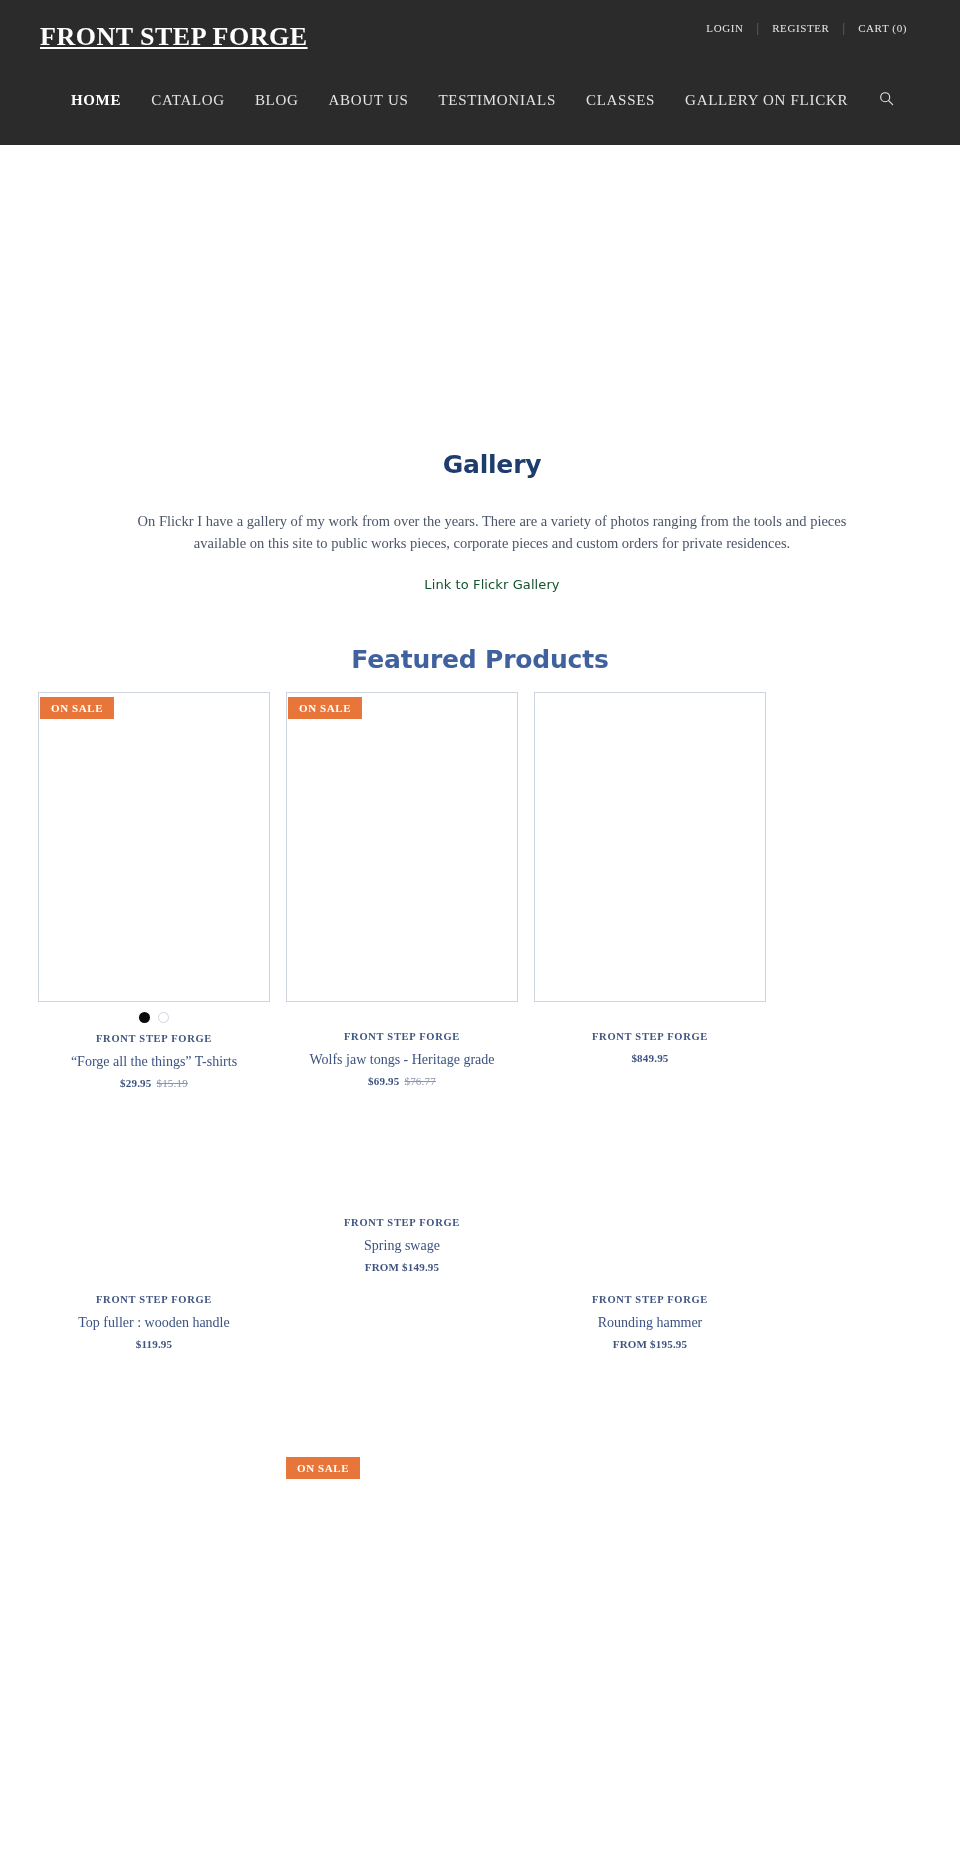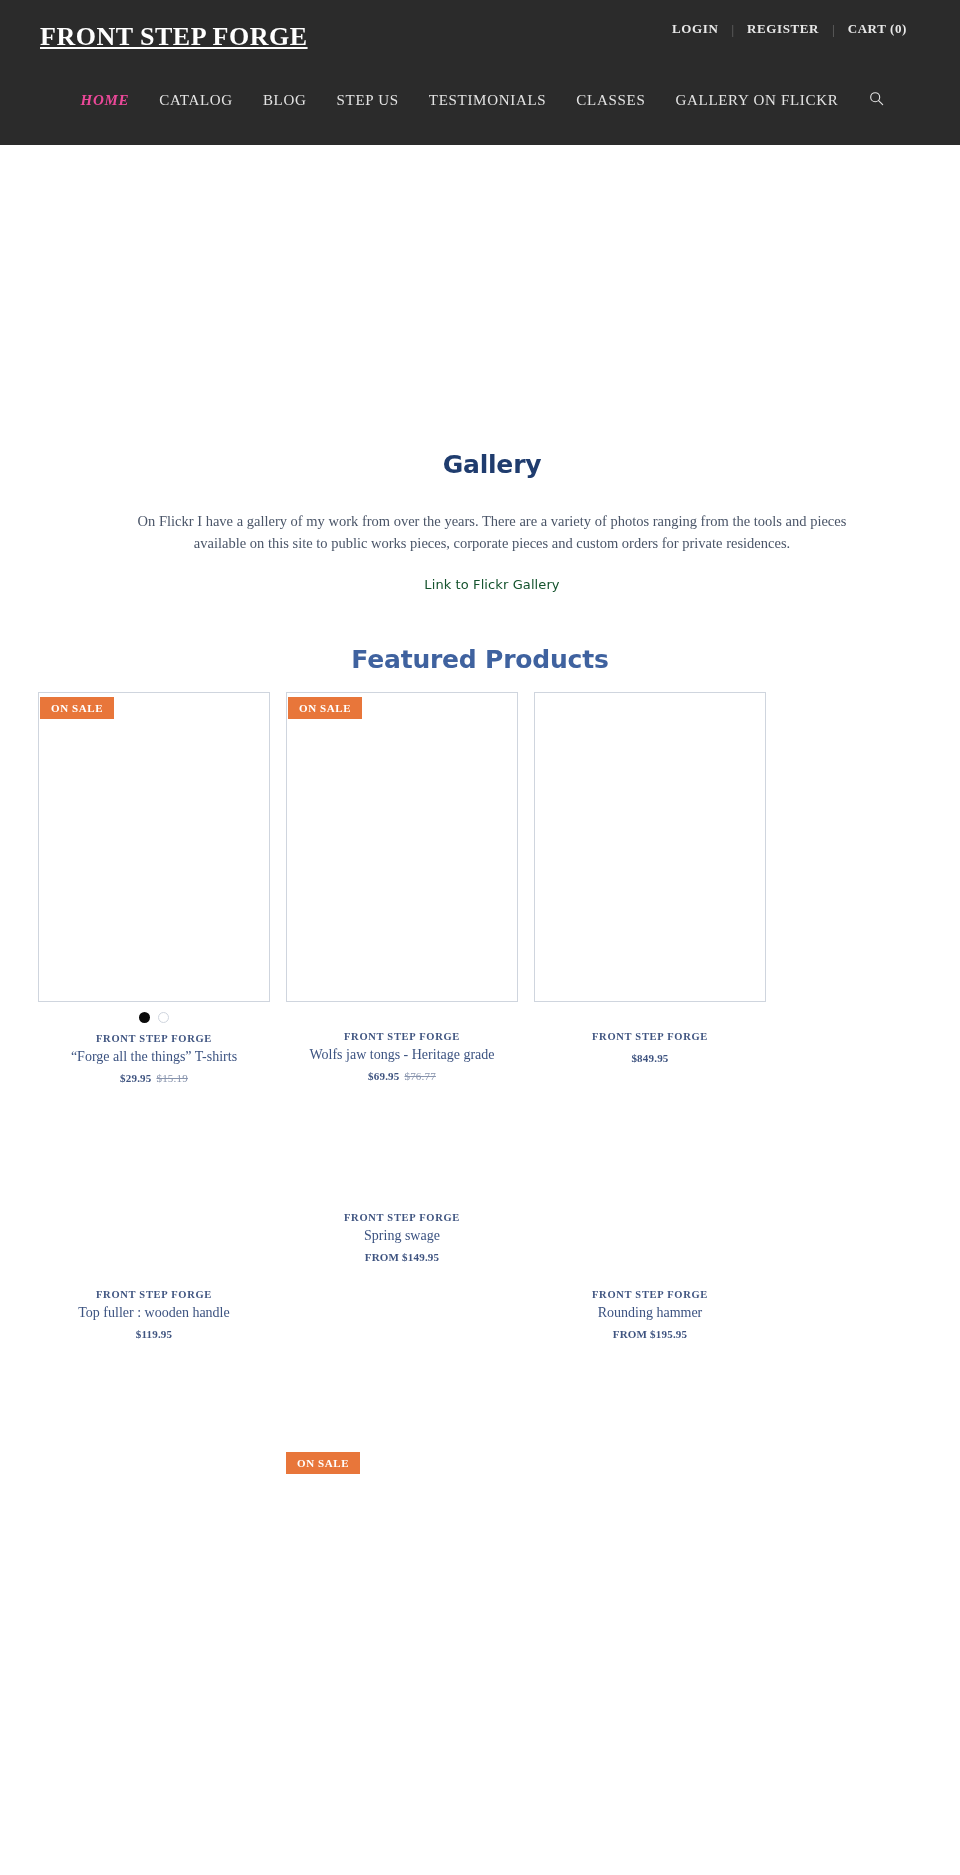--- a/index.html
+++ b/index.html
@@ -38,22 +38,22 @@
     right: 40px;
     top: 21px;
     display: flex;
     align-items: center;
     gap: 0;
   }
   .header-links a {
     color: #e8e8e8;
     text-decoration: none;
     font-family: "Liberation Serif", serif;
-    font-size: 13px;
-    font-weight: 700;
+    font-size: 11px;
+    font-weight: 400;
     letter-spacing: 0.6px;
     padding: 0 13px;
     white-space: nowrap;
   }
   .hl-sep {
     color: #6d6d6d;
     font-size: 13px;
     line-height: 1;
   }
 
@@ -66,21 +66,21 @@
   }
   .main-nav a {
     color: #e4e4e4;
     text-decoration: none;
     font-family: "Liberation Serif", serif;
     font-size: 15px;
     letter-spacing: 0.7px;
     padding: 0 15px;
     white-space: nowrap;
   }
-  .main-nav a.active { color: #ec4899; font-weight: 700; font-style: italic; }
+  .main-nav a.active { color: #ffffff; font-weight: 700; }
   .search-btn {
     background: none;
     border: none;
     cursor: pointer;
     padding: 0 10px 0 16px;
     display: flex;
     align-items: center;
   }
 
   
@@ -178,20 +178,21 @@
   .vendor {
     color: #3f5480;
     font-family: "Liberation Serif", serif;
     font-size: 10.5px;
     font-weight: 700;
     letter-spacing: 0.7px;
     line-height: 1.6;
   }
   .product-title {
     display: block;
+    margin-top: 5px;
     color: #3b5280;
     font-family: "Liberation Serif", serif;
     font-size: 14px;
     text-decoration: none;
     line-height: 1.3;
   }
   .price-line {
     margin-top: 6px;
     font-family: "Liberation Serif", serif;
     font-size: 11px;
@@ -251,21 +252,21 @@
       <span class="hl-sep">|</span>
       <a href="#">REGISTER</a>
       <span class="hl-sep">|</span>
       <a href="#">CART (0)</a>
     </nav>
   </div>
   <nav class="main-nav">
     <a href="#" class="active">HOME</a>
     <a href="#">CATALOG</a>
     <a href="#">BLOG</a>
-    <a href="#">STEP US</a>
+    <a href="#">ABOUT US</a>
     <a href="#">TESTIMONIALS</a>
     <a href="#">CLASSES</a>
     <a href="#">GALLERY ON FLICKR</a>
     <button class="search-btn">
       <span>
         <svg width="15" height="15" viewBox="0 0 16 16" fill="none" stroke="#e4e4e4" stroke-width="1.2">
           <circle cx="6.6" cy="6.6" r="4.8"></circle>
           <line x1="10.2" y1="10.2" x2="14.6" y2="14.6" stroke-linecap="round"></line>
         </svg>
       </span>

